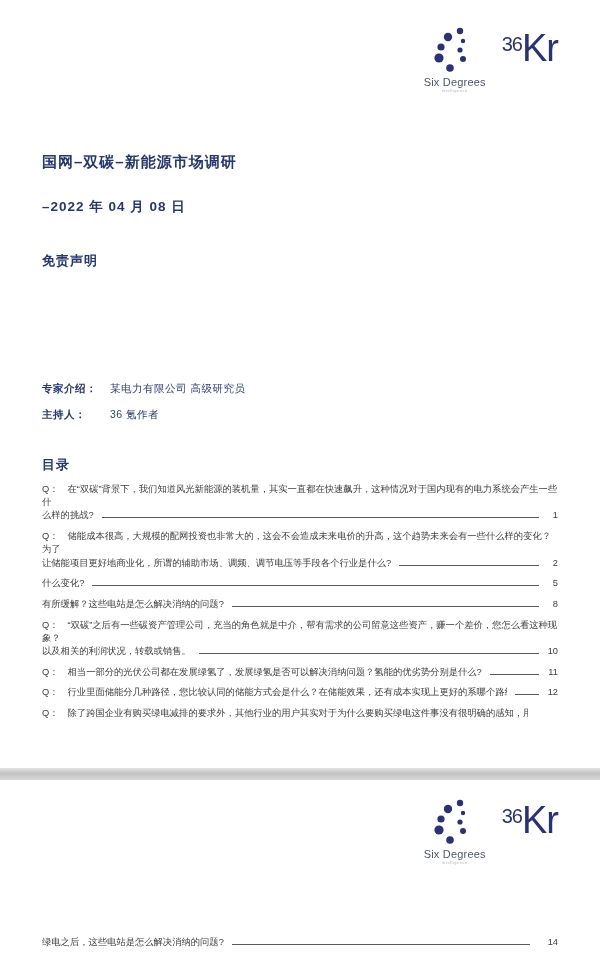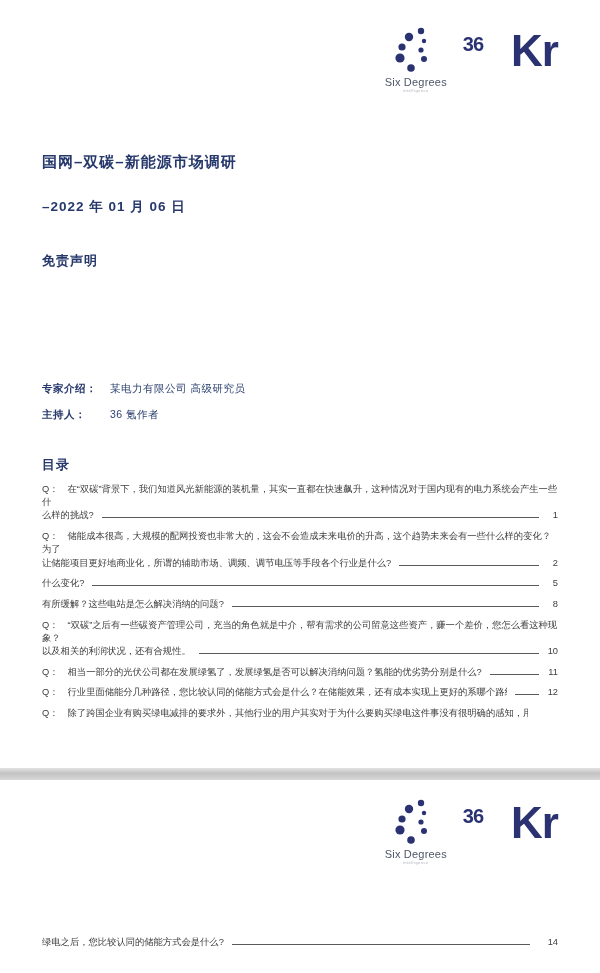--- a/index.html
+++ b/index.html
@@ -15,22 +15,22 @@
 
   
   .logos { position:absolute; right:42px; display:flex; align-items:flex-start; gap:16px; }
   .page-1 .logos { top:26px; }
   .page-2 .logos { top:18px; }
   .sixdeg { display:flex; flex-direction:column; align-items:center;text-align:center; }
   .sixdeg svg { width:52px; height:48px; }
   .sixdeg-name { font-size:11px; color:#4d5668; letter-spacing:0.2px; margin-top:2px; }
   .sixdeg-sub { font-size:4px; color:#aeb3bb; margin-top:0px; letter-spacing:0.5px; }
   .kr-logo { display:flex; align-items:flex-start; color:#2a3272; margin-top:6px; }
-  .kr-num { font-size:20px; font-weight:700; letter-spacing:-1px; margin-top:1px; }
-  .kr-kr  { font-size:44px; font-weight:700; line-height:0.85; letter-spacing:-1px;margin-left:28px; }
+  .kr-num { font-size:20px; font-weight:400; letter-spacing:-1px; margin-top:1px; }
+  .kr-kr  { font-size:38px; font-weight:400; line-height:0.85; letter-spacing:-1px; }
 
   
   .doc-title { position:absolute; left:42px; top:153px; font-size:15px; font-weight:700;
                color:#26386b; letter-spacing:1px; }
   .doc-date  { position:absolute; left:42px; top:198px; font-size:13.5px; font-weight:700;
                color:#26386b; letter-spacing:1px; }
 
   .sec-head { font-size:13px; font-weight:700; color:#26386b; letter-spacing:1px; }
   .disclaimer-head { position:absolute; left:42px; top:252px; }
   .disclaimer-body { position:absolute; left:42px; top:277px; width:516px;
@@ -84,21 +84,21 @@
         <div class="sixdeg-name">Six Degrees</div>
         <div class="sixdeg-sub">intelligence</div>
       </div>
       <div class="kr-logo">
         <span class="kr-num">36</span>
         <span class="kr-kr">Kr</span>
       </div>
     </div>
 
     <div class="doc-title">国网–双碳–新能源市场调研</div>
-    <div class="doc-date">–2022 年 01 月 06 日</div>
+    <div class="doc-date">–2022 年 04 月 08 日</div>
 
     <div class="sec-head disclaimer-head">免责声明</div>
 
     <div class="kv-row expert">
       <span class="kv-label">专家介绍：</span>
       <span class="kv-value">某电力有限公司  高级研究员</span>
     </div>
     <div class="kv-row host">
       <span class="kv-label">主持人：</span>
       <span class="kv-value">36 氪作者</span>
@@ -132,21 +132,21 @@
         <div class="toc-item">
           <div class="toc-lastline">
             <span class="toc-tail">有所缓解？这些电站是怎么解决消纳的问题?</span>
             <span class="toc-leader"></span>
             <span class="toc-pg">8</span>
           </div>
         </div>
         <div class="toc-item">
           <div><span class="toc-q">Q：</span><span class="">“双碳”之后有一些碳资产管理公司，充当的角色就是中介，帮有需求的公司留意这些资产，赚一个差价，您怎么看这种现象？</span></div>
           <div class="toc-lastline">
-            <span class="toc-tail">以及相关的利润状况，还有合规性。</span>
+            <span class="toc-tail">以及相关的利润状况，转载或销售。</span>
             <span class="toc-leader"></span>
             <span class="toc-pg">10</span>
           </div>
         </div>
         <div class="toc-item">
           <div class="toc-lastline">
             <span class="toc-q">Q：</span>
             <span class="toc-tail">相当一部分的光伏公司都在发展绿氢了，发展绿氢是否可以解决消纳问题？氢能的优劣势分别是什么?</span>
             <span class="toc-leader"></span>
             <span class="toc-pg">11</span>
@@ -190,19 +190,19 @@
         <div class="sixdeg-name">Six Degrees</div>
         <div class="sixdeg-sub">intelligence</div>
       </div>
       <div class="kr-logo">
         <span class="kr-num">36</span>
         <span class="kr-kr">Kr</span>
       </div>
     </div>
 
     <div class="cont-line">
-      <span class="cont-text">绿电之后，您比较认同的储能方式会是什么?</span>
+      <span class="cont-text">绿电之后，这些电站是怎么解决消纳的问题?</span>
       <span class="cont-leader"></span>
       <span class="cont-pg">14</span>
     </div>
   </div>
 
 </div>
 
 </body></html>

